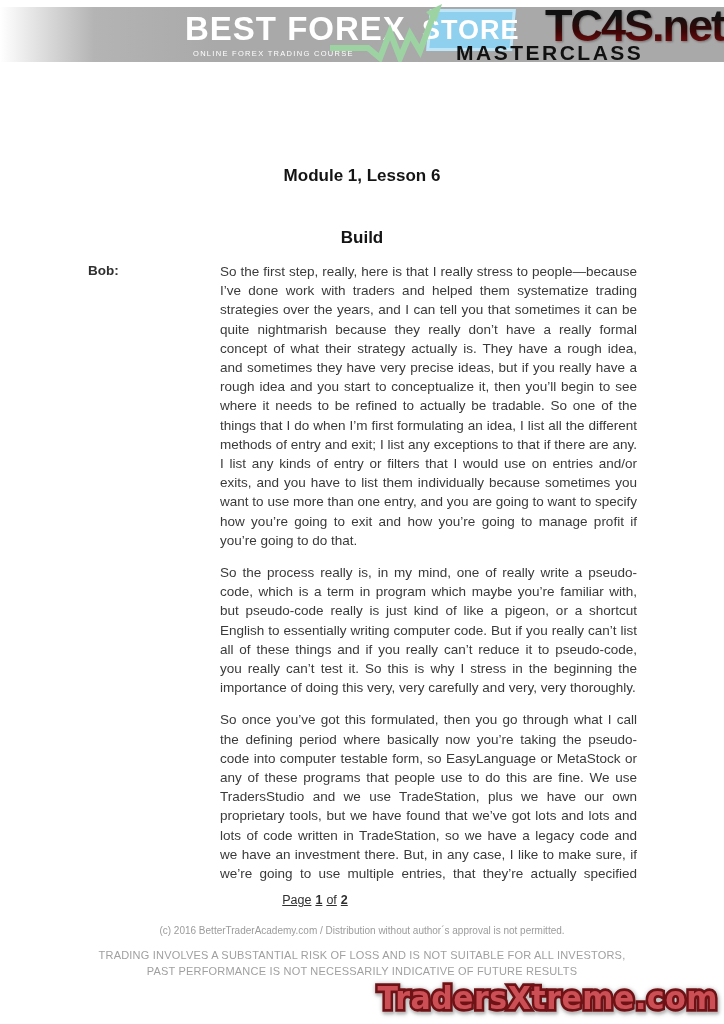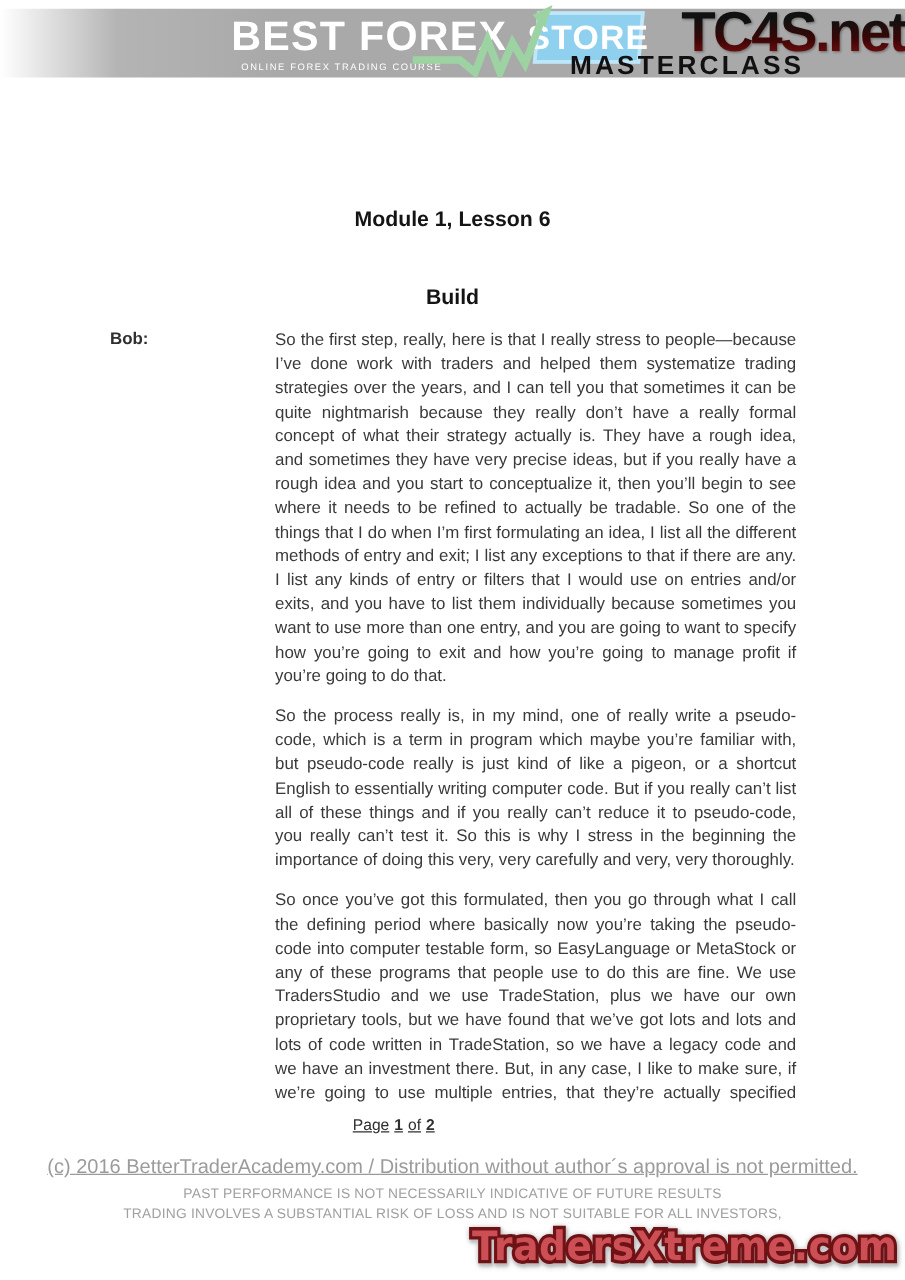--- a/index.html
+++ b/index.html
@@ -89,21 +89,21 @@
 
   
   .page-num{
     position:absolute;left:0;top:893px;width:630px;
     display:flex;justify-content:center;gap:4px;
     font-size:12.5px;color:#2f2f2f;text-decoration:underline;
   }
   .page-num .b{font-weight:bold;}
   .copyright{
     position:absolute;left:0;top:925px;width:724px;text-align:center;
-    font-size:16px;color:#9b9b9b;text-decoration:underline;
+    font-size:10px;color:#9b9b9b;
   }
   .disclaimer{
     position:absolute;left:0;top:948px;width:724px;text-align:center;
     font-size:11px;line-height:15.5px;color:#a0a0a0;letter-spacing:0.2px;
   }
 </style>
 </head>
 <body>
 
 <div class="page">
@@ -144,19 +144,19 @@
   <div class="page-num">
     <span>Page</span>
     <span class="b">1</span>
     <span>of</span>
     <span class="b">2</span>
   </div>
 
   <div class="copyright">(c) 2016 BetterTraderAcademy.com / Distribution without author´s approval is not permitted.</div>
 
   <div class="disclaimer">
+    <div>TRADING INVOLVES A SUBSTANTIAL RISK OF LOSS AND IS NOT SUITABLE FOR ALL INVESTORS,</div>
     <div>PAST PERFORMANCE IS NOT NECESSARILY INDICATIVE OF FUTURE RESULTS</div>
-    <div>TRADING INVOLVES A SUBSTANTIAL RISK OF LOSS AND IS NOT SUITABLE FOR ALL INVESTORS,</div>
   </div>
 
   <div class="tx-brand">TradersXtreme.com</div>
 
 </div>
 
 </body></html>

